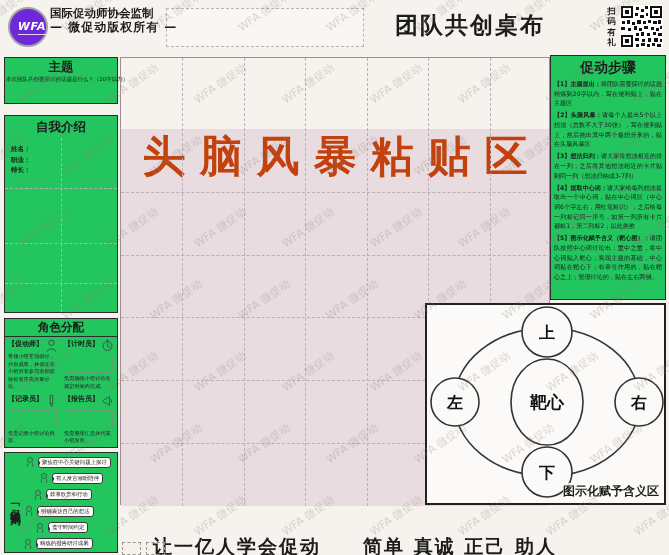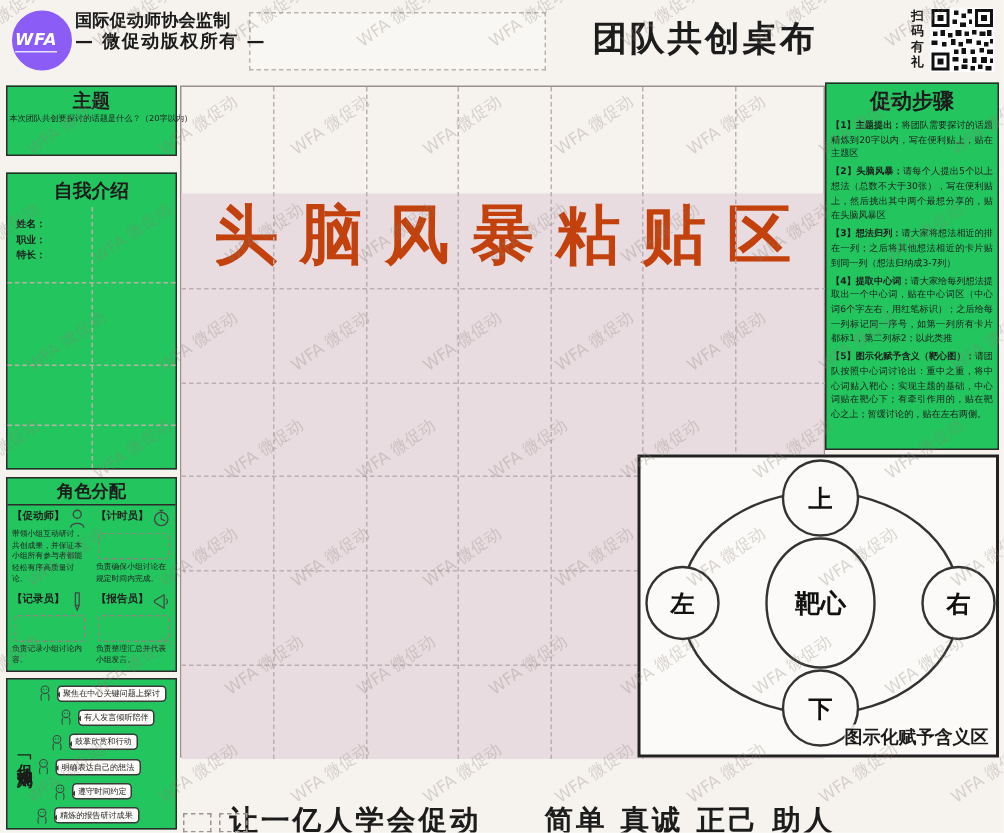--- a/index.html
+++ b/index.html
@@ -6,22 +6,22 @@
   .page{
     position:relative; width:669px; height:555px; overflow:hidden;
     background:#f6f3ef; color:#1c1c1c;
     font-family:"DejaVu Sans","Liberation Sans",sans-serif;
   }
   .abs{position:absolute;}
   
   #watermark-layer{position:absolute;inset:0;pointer-events:none;z-index:40;overflow:hidden;}
   .wm{position:absolute;font-size:11px;color:rgba(140,128,118,.30);transform:rotate(-35deg);white-space:nowrap;}
   
-  .logo{left:8px;top:7px;width:36px;height:36px;border-radius:50%;background:#8b5cf6;
-        border:2px solid #8b5cf6;display:flex;align-items:center;justify-content:flex-start;z-index:3;}
+  .logo{left:8px;top:7px;width:36px;height:36px;border-radius:50%;background:#6d28d9;
+        border:2px solid #a3a3a3;display:flex;align-items:center;justify-content:flex-end;z-index:3;}
   .logo-inner{color:#fff;font-weight:bold;font-style:italic;font-size:11px;letter-spacing:.5px;
         border-bottom:1px solid rgba(255,255,255,.8);padding-bottom:1px;}
   .org{left:50px;top:6px;line-height:1.25;z-index:3;}
   .org-line1{font-size:11.5px;font-weight:bold;}
   .org-line2{font-size:12px;font-weight:bold;letter-spacing:1px;}
   .header-dashed{left:166px;top:8px;width:196px;height:37px;border:1.5px dashed #b9b4ae;background:rgba(252,251,249,.5);}
   .main-title{left:372px;top:10px;width:196px;text-align:center;font-size:23px;font-weight:bold;letter-spacing:2px;z-index:3;}
   .qr-label{left:606px;top:6px;width:11px;font-size:8.5px;font-weight:bold;line-height:1.22;text-align:center;z-index:3;}
   .qr{left:620px;top:5px;z-index:3;}
   

